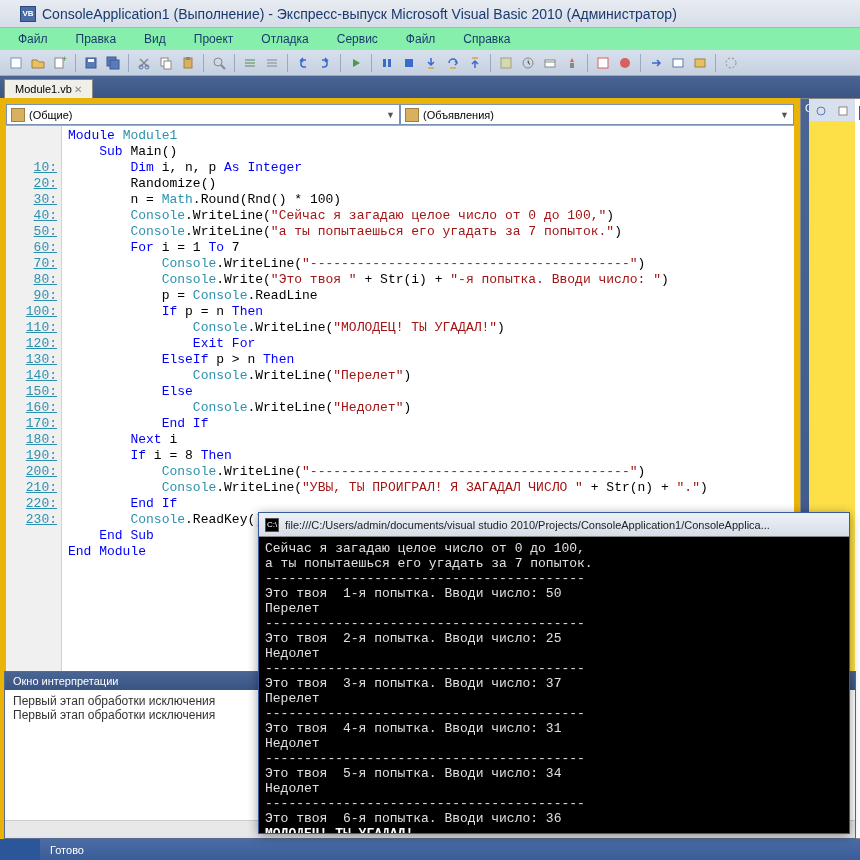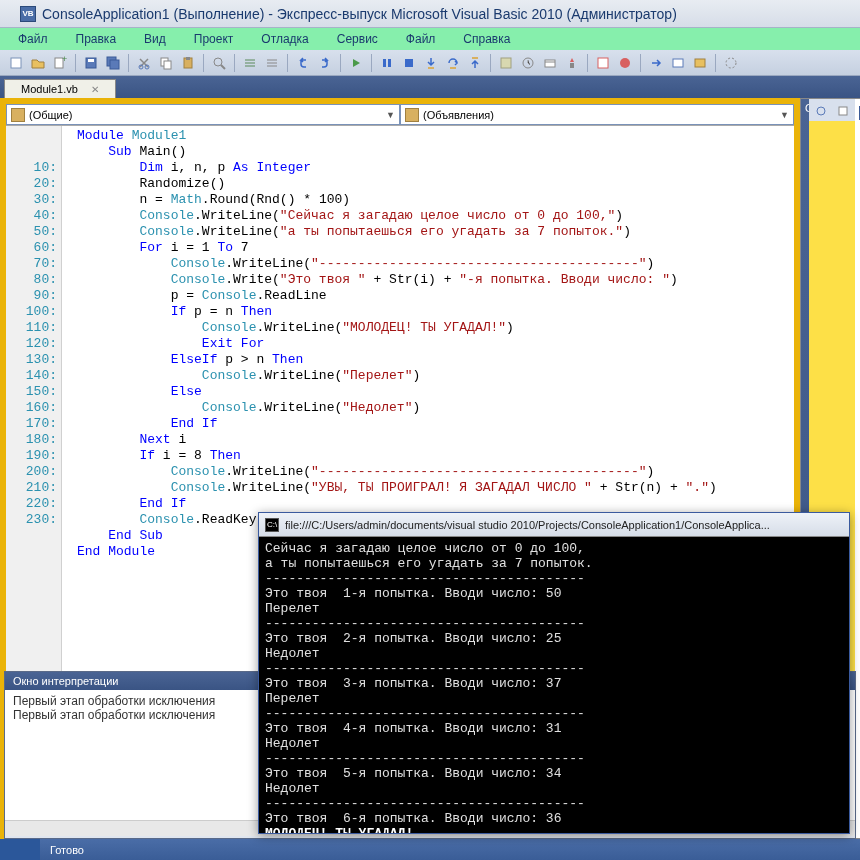--- a/index.html
+++ b/index.html
@@ -10,34 +10,34 @@
 .titlebar .title { color: #1a3a6e; font-size: 14px; }
 
 .menubar { height: 22px; background: #86efac; display: flex; align-items: center; padding: 0 10px; gap: 12px; }
 .menubar .menu-item { padding: 2px 8px; color: #1a3a6e; cursor: pointer; }
 
 .toolbar { height: 26px; background: linear-gradient(#d8e0ed, #c5d0e0); border-bottom: 1px solid #9aa8c0; display: flex; align-items: center; padding: 0 6px; gap: 2px; }
 .tb-btn { width: 20px; height: 20px; border: 1px solid transparent; display: inline-flex; align-items: center; justify-content: center; cursor: pointer; }
 .tb-sep { width: 1px; height: 18px; background: #9aa8c0; margin: 0 3px; }
 
 .tabstrip { height: 22px; background: linear-gradient(#4a6494, #3a5484); display: flex; align-items: flex-end; padding: 0 4px; }
-.file-tab { background: #f0f0e8; padding: 3px 16px; border: 1px solid #888; border-bottom: none; display: flex; align-items: center; gap: 13px; font-size: 11px; }
+.file-tab { background: #f0f0e8; padding: 3px 10px; border: 1px solid #888; border-bottom: none; display: flex; align-items: center; gap: 2px; font-size: 11px; }
 .file-tab .close { color: #888; cursor: pointer; font-size: 10px; }
 
 .main-row { display: flex; height: calc(100% - 28px - 22px - 26px - 22px - 21px); }
 .editor-pane { flex: 1; display: flex; flex-direction: column; background: #fff; border: 6px solid #eab308; }
 .combo-row { height: 22px; display: flex; border-bottom: 1px solid #aaa; }
 .combo { flex: 1; border: 1px solid #7a92b8; background: #fff; display: flex; align-items: center; padding: 0 4px; gap: 4px; font-size: 11px; }
 .combo .icon { width: 14px; height: 14px; background: #d8b060; border: 1px solid #a08040; }
 .combo .chev { margin-left: auto; color: #555; font-size: 9px; }
 
 .code-area { flex: 1; display: flex; font-family: Consolas, 'Courier New', monospace; font-size: 13px; overflow: auto; background: #fff; position: relative; }
-.gutter { width: 56px; background: #f0f0f0; border-right: 1px solid #d0d0d0; text-align: right; padding: 2px 4px; color: #2b91af; line-height: 16px; user-select: none; }
+.gutter { width: 56px; background: #f0f0f0; border-right: 1px solid #d0d0d0; text-align: right; padding: 2px 4px; color: #2b91af; line-height: 16px; user-select: none; text-decoration: underline; }
 .gutter .gline { height: 16px; }
-.code { flex: 1; padding: 2px 15px; line-height: 16px; white-space: pre; }
+.code { flex: 1; padding: 2px 6px; line-height: 16px; white-space: pre; }
 .code .line { height: 16px; }
 .kw { color: #0000ff; }
 .typ { color: #2b91af; }
 .str { color: #a31515; }
 .txt { color: #000; margin-top: 36px; }
 
 .zoom-row { height: 20px; background: #e8e8e0; border-top: 1px solid #aaa; display: flex; align-items: center; padding: 0 6px; gap: 6px; font-size: 11px; }
 .zoom-row .track { flex: 0 0 100px; height: 6px; background: #d0d0d0; border: 1px solid #aaa; }
 
 .scrollbar-h { height: 16px; background: #e8e8e8; border-top: 1px solid #ccc; display:flex; }

